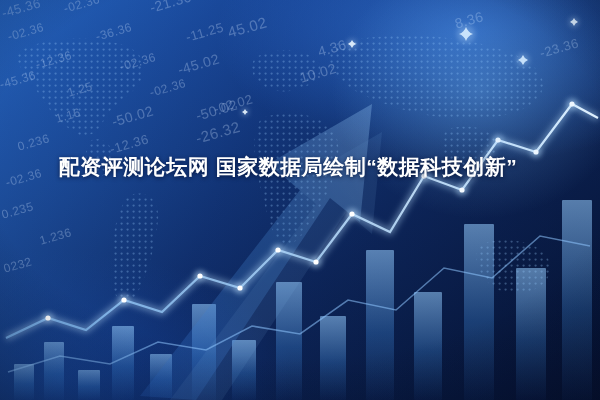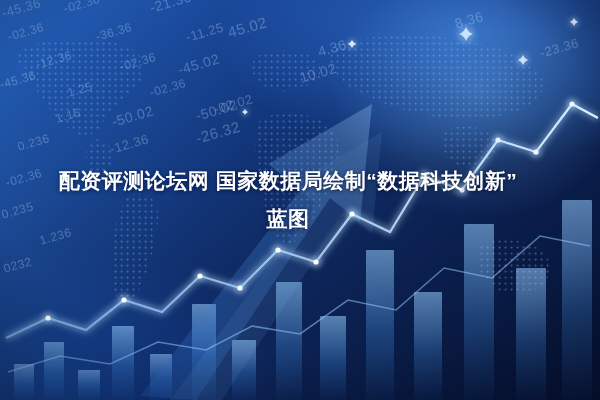--- a/index.html
+++ b/index.html
@@ -77,21 +77,21 @@
   
   .chartsvg {
     position: absolute;
     inset: 0;
   }
 
   
   .headline {
     position: absolute;
     left: 0;
-    top: 162px;
+    top: 148px;
     width: 576px;
     text-align: center;
     color: #ffffff;
     font-size: 21px;
     font-weight: bold;
     line-height: 38px;
     letter-spacing: 0.5px;
     text-shadow: 0 1px 4px rgba(0,10,40,0.75);
     font-family: "Liberation Sans", sans-serif;
   }
@@ -289,15 +289,14 @@
           <path d="M245 109 Q245.78 111.22 248 112 Q245.78 112.78 245 115 Q244.22 112.78 242 112 Q244.22 111.22 245 109 Z" fill="#eaf6ff" opacity="0.9"></path>
         </g>
       </g>
   </svg>
 
   <div class="glow-top"></div>
   <div class="vignette"></div>
 
   <div class="headline">
     <span>配资评测论坛网 国家数据局绘制“数据科技创新”</span>
-    <span class="l2">蓝图</span>
   </div>
 </div>
 
 </body></html>

